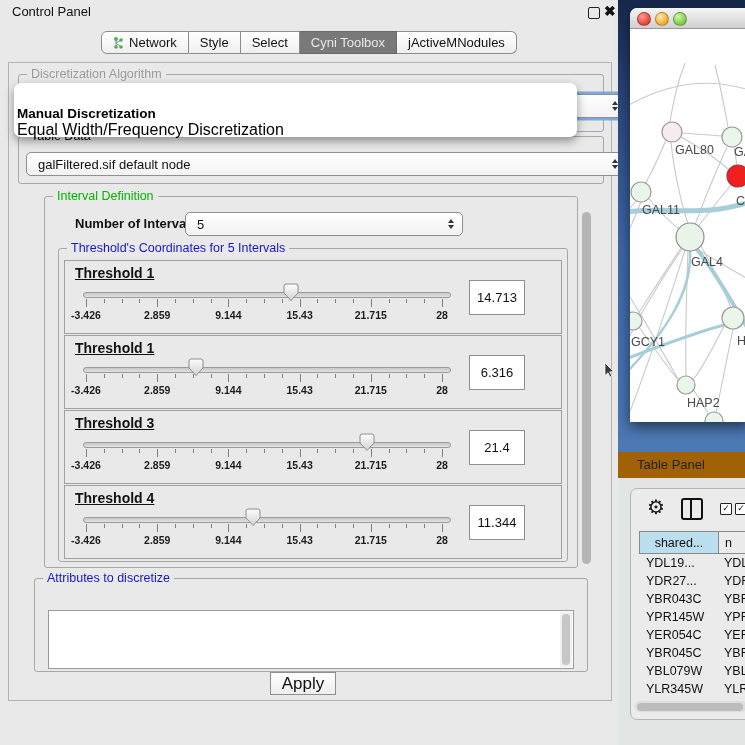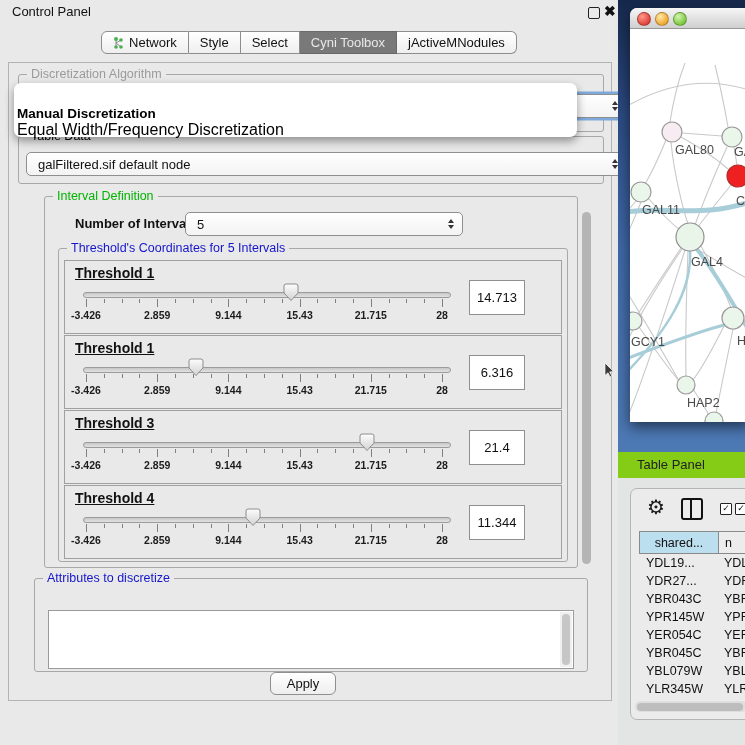--- a/index.html
+++ b/index.html
@@ -55,37 +55,37 @@
           display:flex;align-items:center;justify-content:center;font-size:13px;color:#111;}
 
   .vscroll-thumb{position:absolute;left:582px;top:212px;width:9px;height:352px;background:#b5b5b5;border-radius:5px;}
 
   .listbox{position:absolute;left:48px;top:610px;width:524px;height:57px;background:#fff;border:1px solid #9b9b9b;overflow:hidden;}
   .listbox .item{font-size:13px;color:#111;padding:1.5px 0 1.5px 12px;white-space:nowrap;}
   .list-scroll{position:absolute;right:1px;top:1px;width:12px;height:55px;background:#f0f0f0;}
   .list-scroll .th{position:absolute;left:2px;top:2px;width:8px;height:51px;background:#c6c6c6;border-radius:4px;}
 
   .apply-btn{position:absolute;left:270px;top:672px;width:64px;height:21px;background:linear-gradient(#ffffff,#eeeeee);
-             border:1px solid #8f8f8f;border-radius:6px;font-size:13px;color:#111;display:flex;align-items:center;justify-content:center;}
+             border:1px solid #8f8f8f;border-radius:0;font-size:17px;color:#111;display:flex;align-items:center;justify-content:center;}
 
   
   .desktop{position:absolute;left:618px;top:0;width:127px;height:452px;
            background:linear-gradient(180deg,#16284c 0%,#2c4a82 25%,#3f68a8 55%,#4d79b5 100%);}
   .netwin{position:absolute;left:630px;top:8px;width:120px;height:414px;border-radius:7px 0 0 0;
           box-shadow:0 5px 14px rgba(0,0,0,.55);overflow:hidden;background:#fff;}
   .net-titlebar{position:absolute;left:0;top:0;width:100%;height:20px;
                 background:linear-gradient(#f6f6f6,#cfcfcf);border-bottom:1px solid #979797;border-radius:7px 0 0 0;}
   .light{position:absolute;top:4px;width:12px;height:12px;border-radius:50%;border:1px solid rgba(0,0,0,.25);}
   .light.red{left:7px;background:radial-gradient(circle at 35% 30%,#ff9a8a,#e0443c 70%);}
   .light.yellow{left:25px;background:radial-gradient(circle at 35% 30%,#ffe9a8,#f0a832 70%);}
   .light.green{left:43px;background:radial-gradient(circle at 35% 30%,#d2f5b0,#7dc940 70%);}
   .net-canvas{position:absolute;left:0;top:21px;width:100%;height:393px;background:#fff;overflow:hidden;}
 
   
-  .tp-bar{position:absolute;left:618px;top:452px;width:127px;height:26px;background:#84cc16;border-bottom:3px solid #be185d;}
+  .tp-bar{position:absolute;left:618px;top:452px;width:127px;height:26px;background:#a16207;border-bottom:3px solid #be185d;}
   .tp-bar-title{position:absolute;left:19px;top:5px;font-size:13px;color:#222;}
   .tp-region{position:absolute;left:618px;top:478px;width:127px;height:267px;background:#e3e5e5;}
   .tp-panel{position:absolute;left:12px;top:10px;width:130px;height:230px;background:#ebebeb;
             border:1px solid #b5b5b5;border-radius:7px;}
   .gear{position:absolute;left:16px;top:6px;font-size:20px;color:#1a1a1a;}
   .cols-icon{position:absolute;left:50px;top:9px;width:18px;height:18px;border:2px solid #111;border-radius:3px;}
   .cols-icon .div{position:absolute;left:7px;top:0;width:2px;height:100%;background:#111;}
   .cb{position:absolute;top:14px;width:10px;height:10px;border:1.4px solid #222;border-radius:1px;
       font-size:9px;line-height:9px;text-align:center;color:#111;background:#fff;}
   .cb.c1{left:89px;} .cb.c2{left:104px;}

